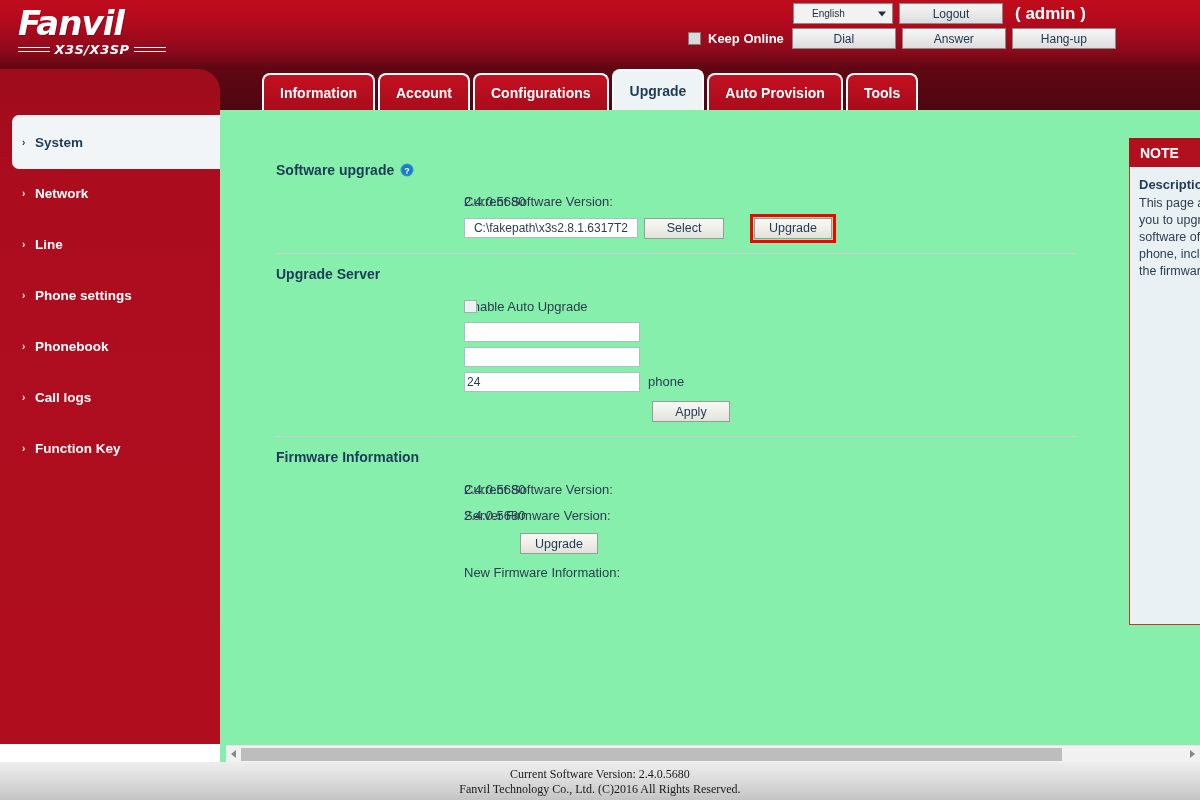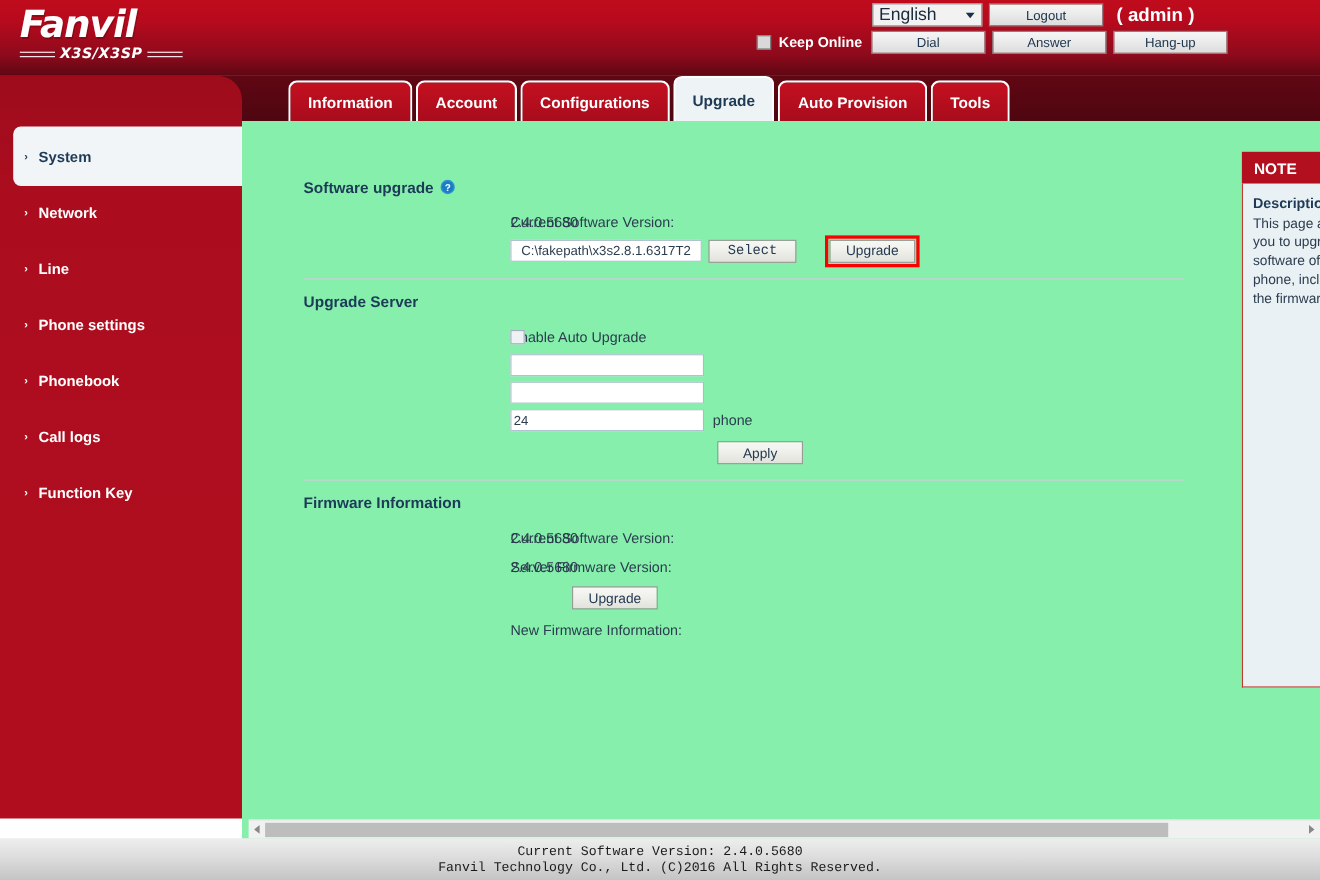--- a/index.html
+++ b/index.html
@@ -75,24 +75,24 @@
     position: absolute;
     left: 688px; top: 28px;
     display: flex; align-items: center;
   }
 
   .lang-select {
     width: 100px; height: 21px;
     background: #f2f2f2;
     border: 1px solid #8a8a8a;
     font-family: "Liberation Sans", sans-serif;
-    font-size: 16px;
+    font-size: 10px;
     color: #1a2b3c;
     display: flex; align-items: center;
-    padding-left: 5px;
+    padding-left: 18px;
     position: relative;
   }
   .lang-select .caret {
     position: absolute;
     right: 6px; top: 50%;
     transform: translateY(-50%);
     width: 0; height: 0;
     border-left: 4px solid transparent;
     border-right: 4px solid transparent;
     border-top: 5px solid #17324c;
@@ -290,21 +290,21 @@
     min-width: 74px;
     padding: 0 10px;
     background: linear-gradient(to bottom, #f7f7f4 0%, #efefea 50%, #e2e2dc 100%);
     border: 1px solid #9a9a96;
     font-family: "Liberation Sans", sans-serif;
     font-size: 12.5px;
     color: #243a52;
     display: inline-flex; align-items: center; justify-content: center;
     cursor: pointer;
   }
-  .gbtn.sel { margin-left: 6px; width: 80px; font-family: Liberation Mono, monospace; }
+  .gbtn.sel { margin-left: 6px; width: 80px; }
   .highlight-wrap {
     margin-left: 26px;
     border: 3px solid #fb0000;
     padding: 1px;
     display: inline-flex;
   }
   .highlight-wrap .gbtn { width: 78px; }
 
   .chk {
     width: 13px; height: 13px;
@@ -396,21 +396,21 @@
   .footer {
     position: absolute;
     left: 0; top: 762px;
     width: 1200px; height: 38px;
     background: linear-gradient(to bottom, #eeeeee 0%, #dddddd 45%, #c4c4c4 100%);
     z-index: 9;
     text-align: center;
     padding-top: 5px;
   }
   .footer div {
-    font-family: Liberation Mono, monospace;
+    font-family: Liberation Serif, serif;
     font-size: 12px;
     color: #1a1a1a;
     line-height: 15px;
   }
 </style>
 </head>
 <body>
 
 <div id="app">
 

